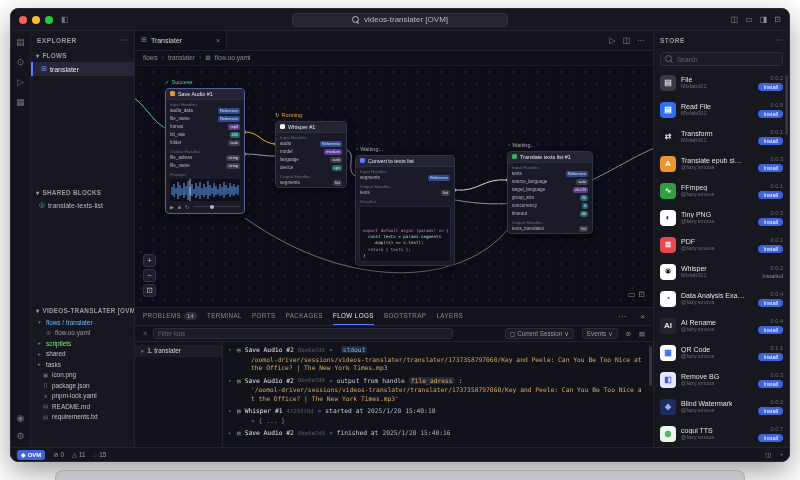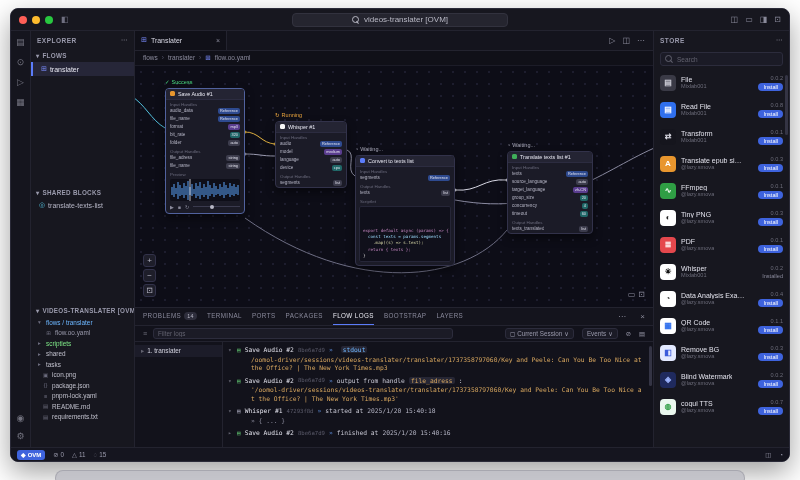--- a/index.html
+++ b/index.html
@@ -766,20 +766,32 @@
               <div class="si-name">Data Analysis Examples</div>
               <div class="si-pub">@lazy.smova</div>
             </div>
             <div class="si-right">
               <div class="si-ver">0.0.4</div>
               <div class="si-install">Install</div>
 
             </div>
           </div>
 
+          <div class="store-item">
+            <div class="si-icon" style="background: rgb(36, 36, 46); color: rgb(224, 224, 234);">AI</div>
+            <div class="si-mid">
+              <div class="si-name">AI Rename</div>
+              <div class="si-pub">@lazy.smova</div>
+            </div>
+            <div class="si-right">
+              <div class="si-ver">0.0.4</div>
+              <div class="si-install">Install</div>
+
+            </div>
+          </div>
 
           <div class="store-item">
             <div class="si-icon" style="background: rgb(255, 255, 255); color: rgb(47, 111, 237);">▦</div>
             <div class="si-mid">
               <div class="si-name">QR Code</div>
               <div class="si-pub">@lazy.smova</div>
             </div>
             <div class="si-right">
               <div class="si-ver">0.1.1</div>
               <div class="si-install">Install</div>

